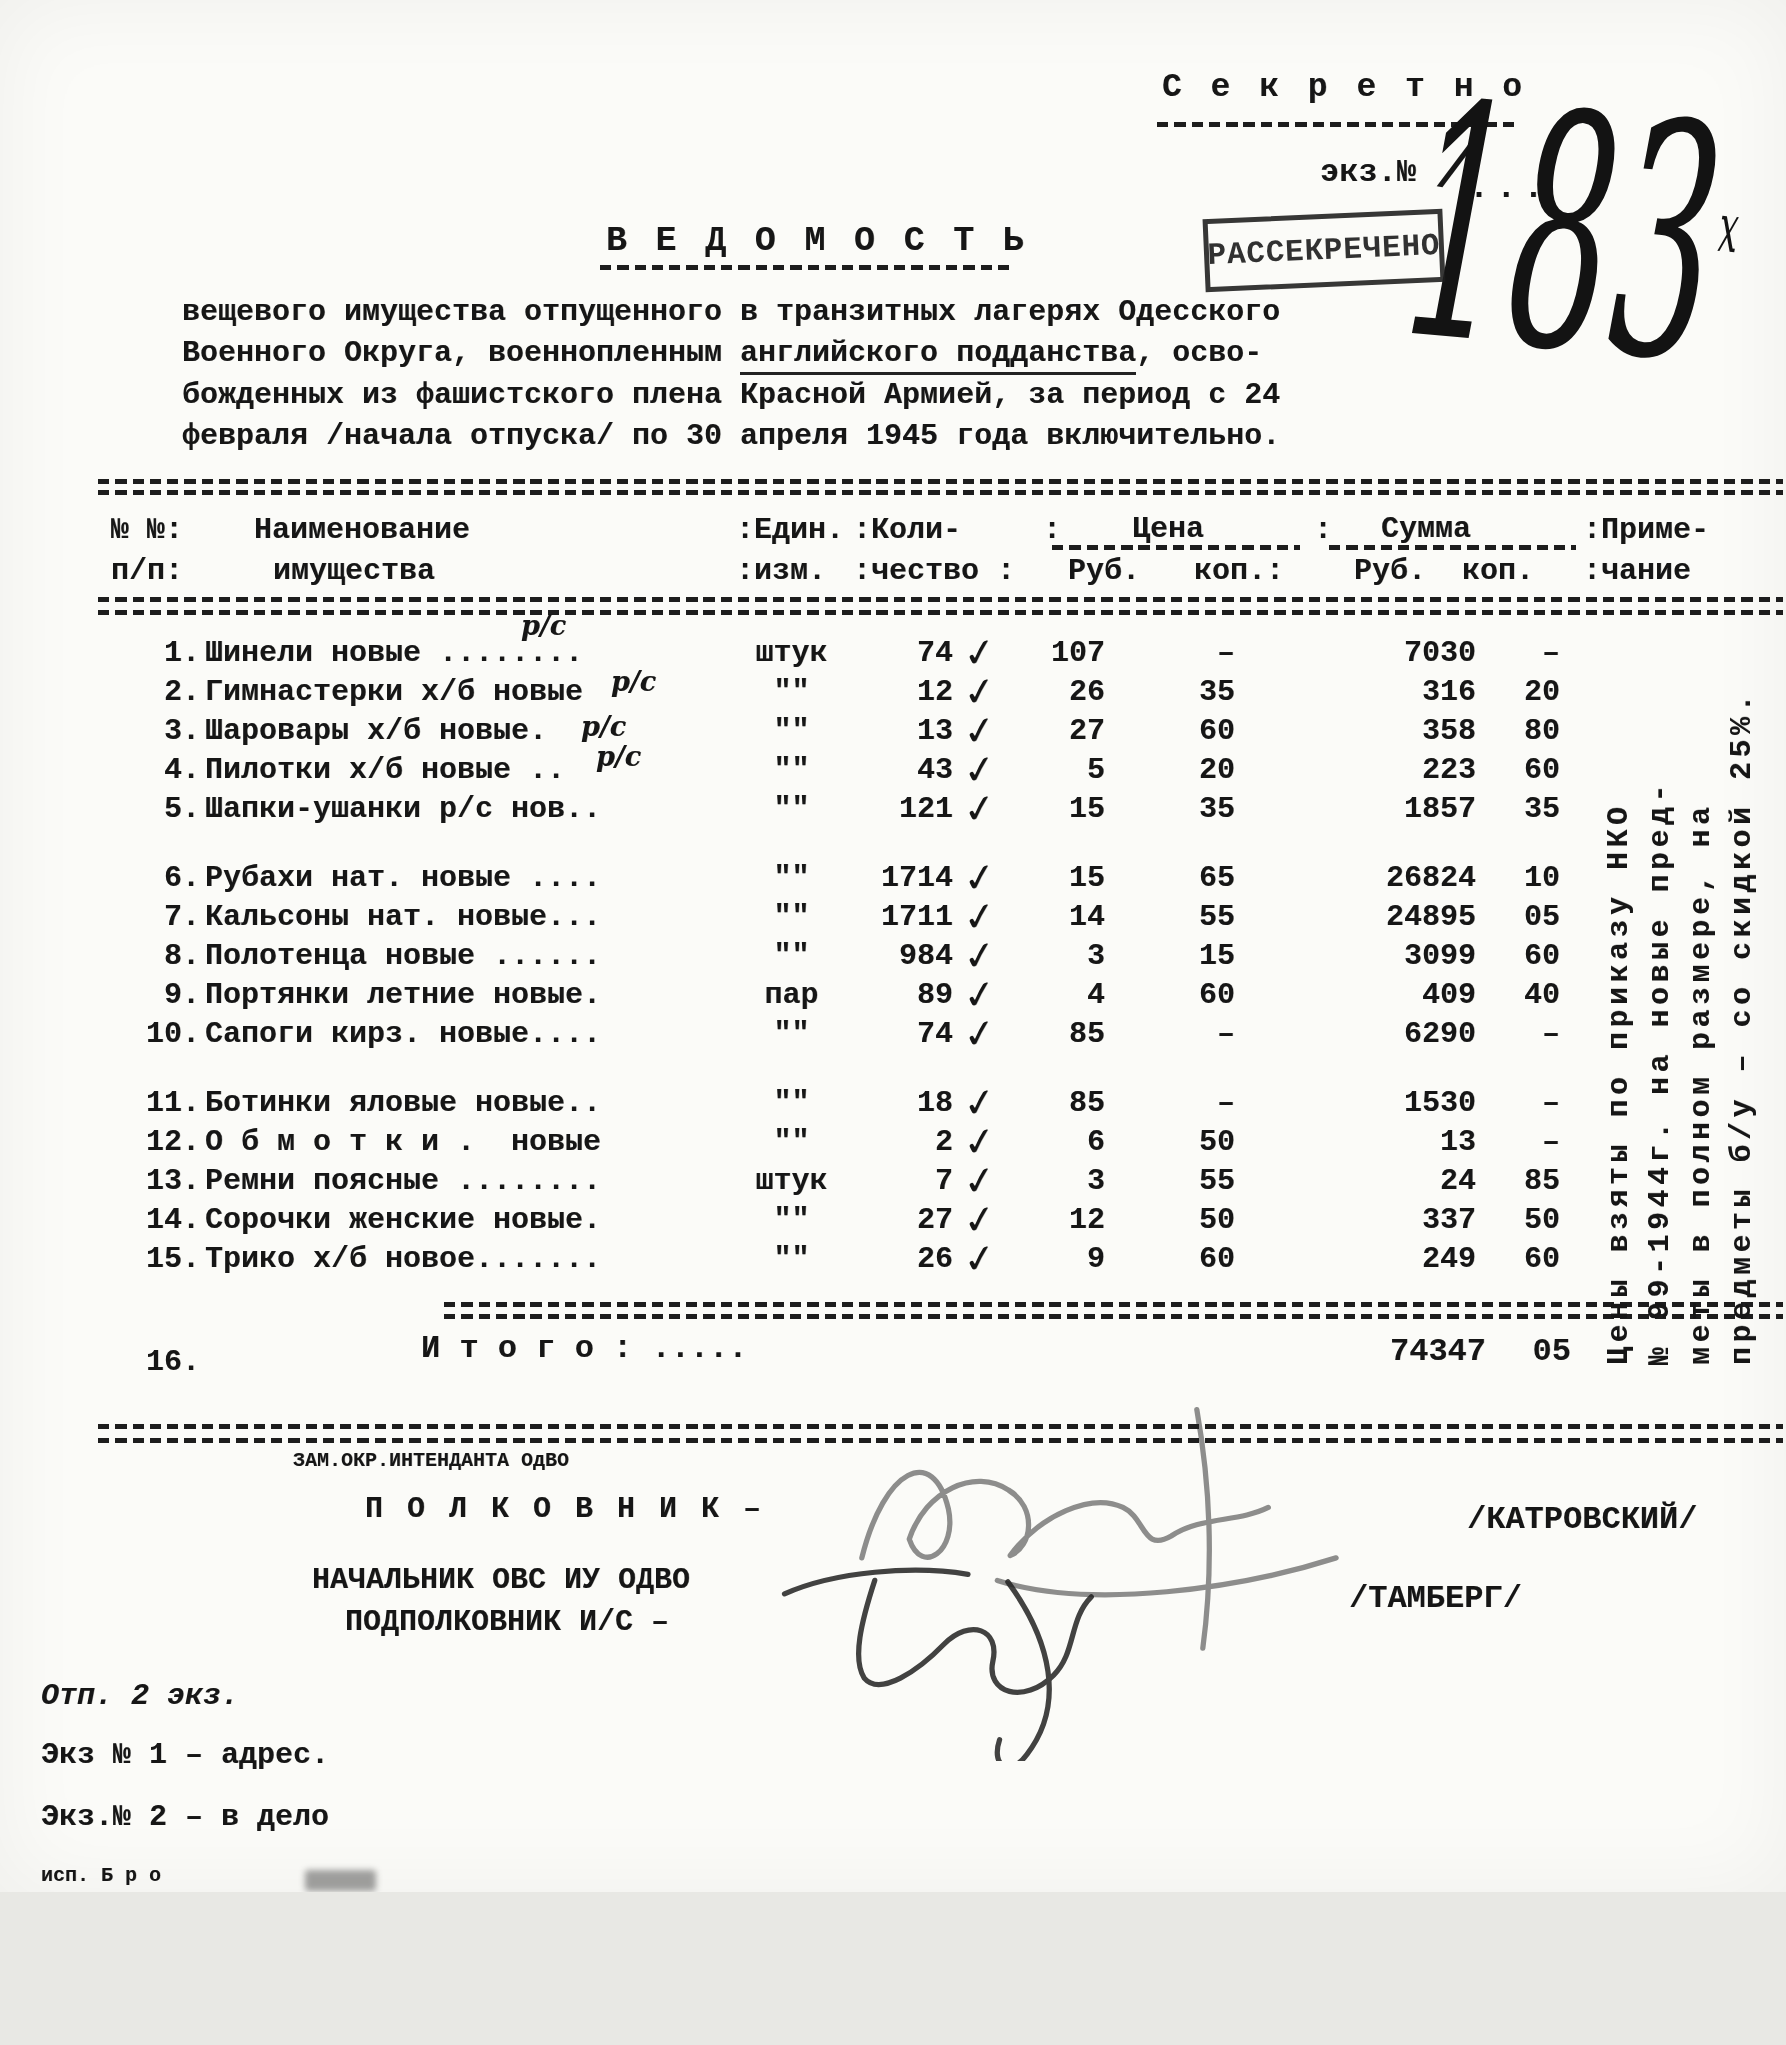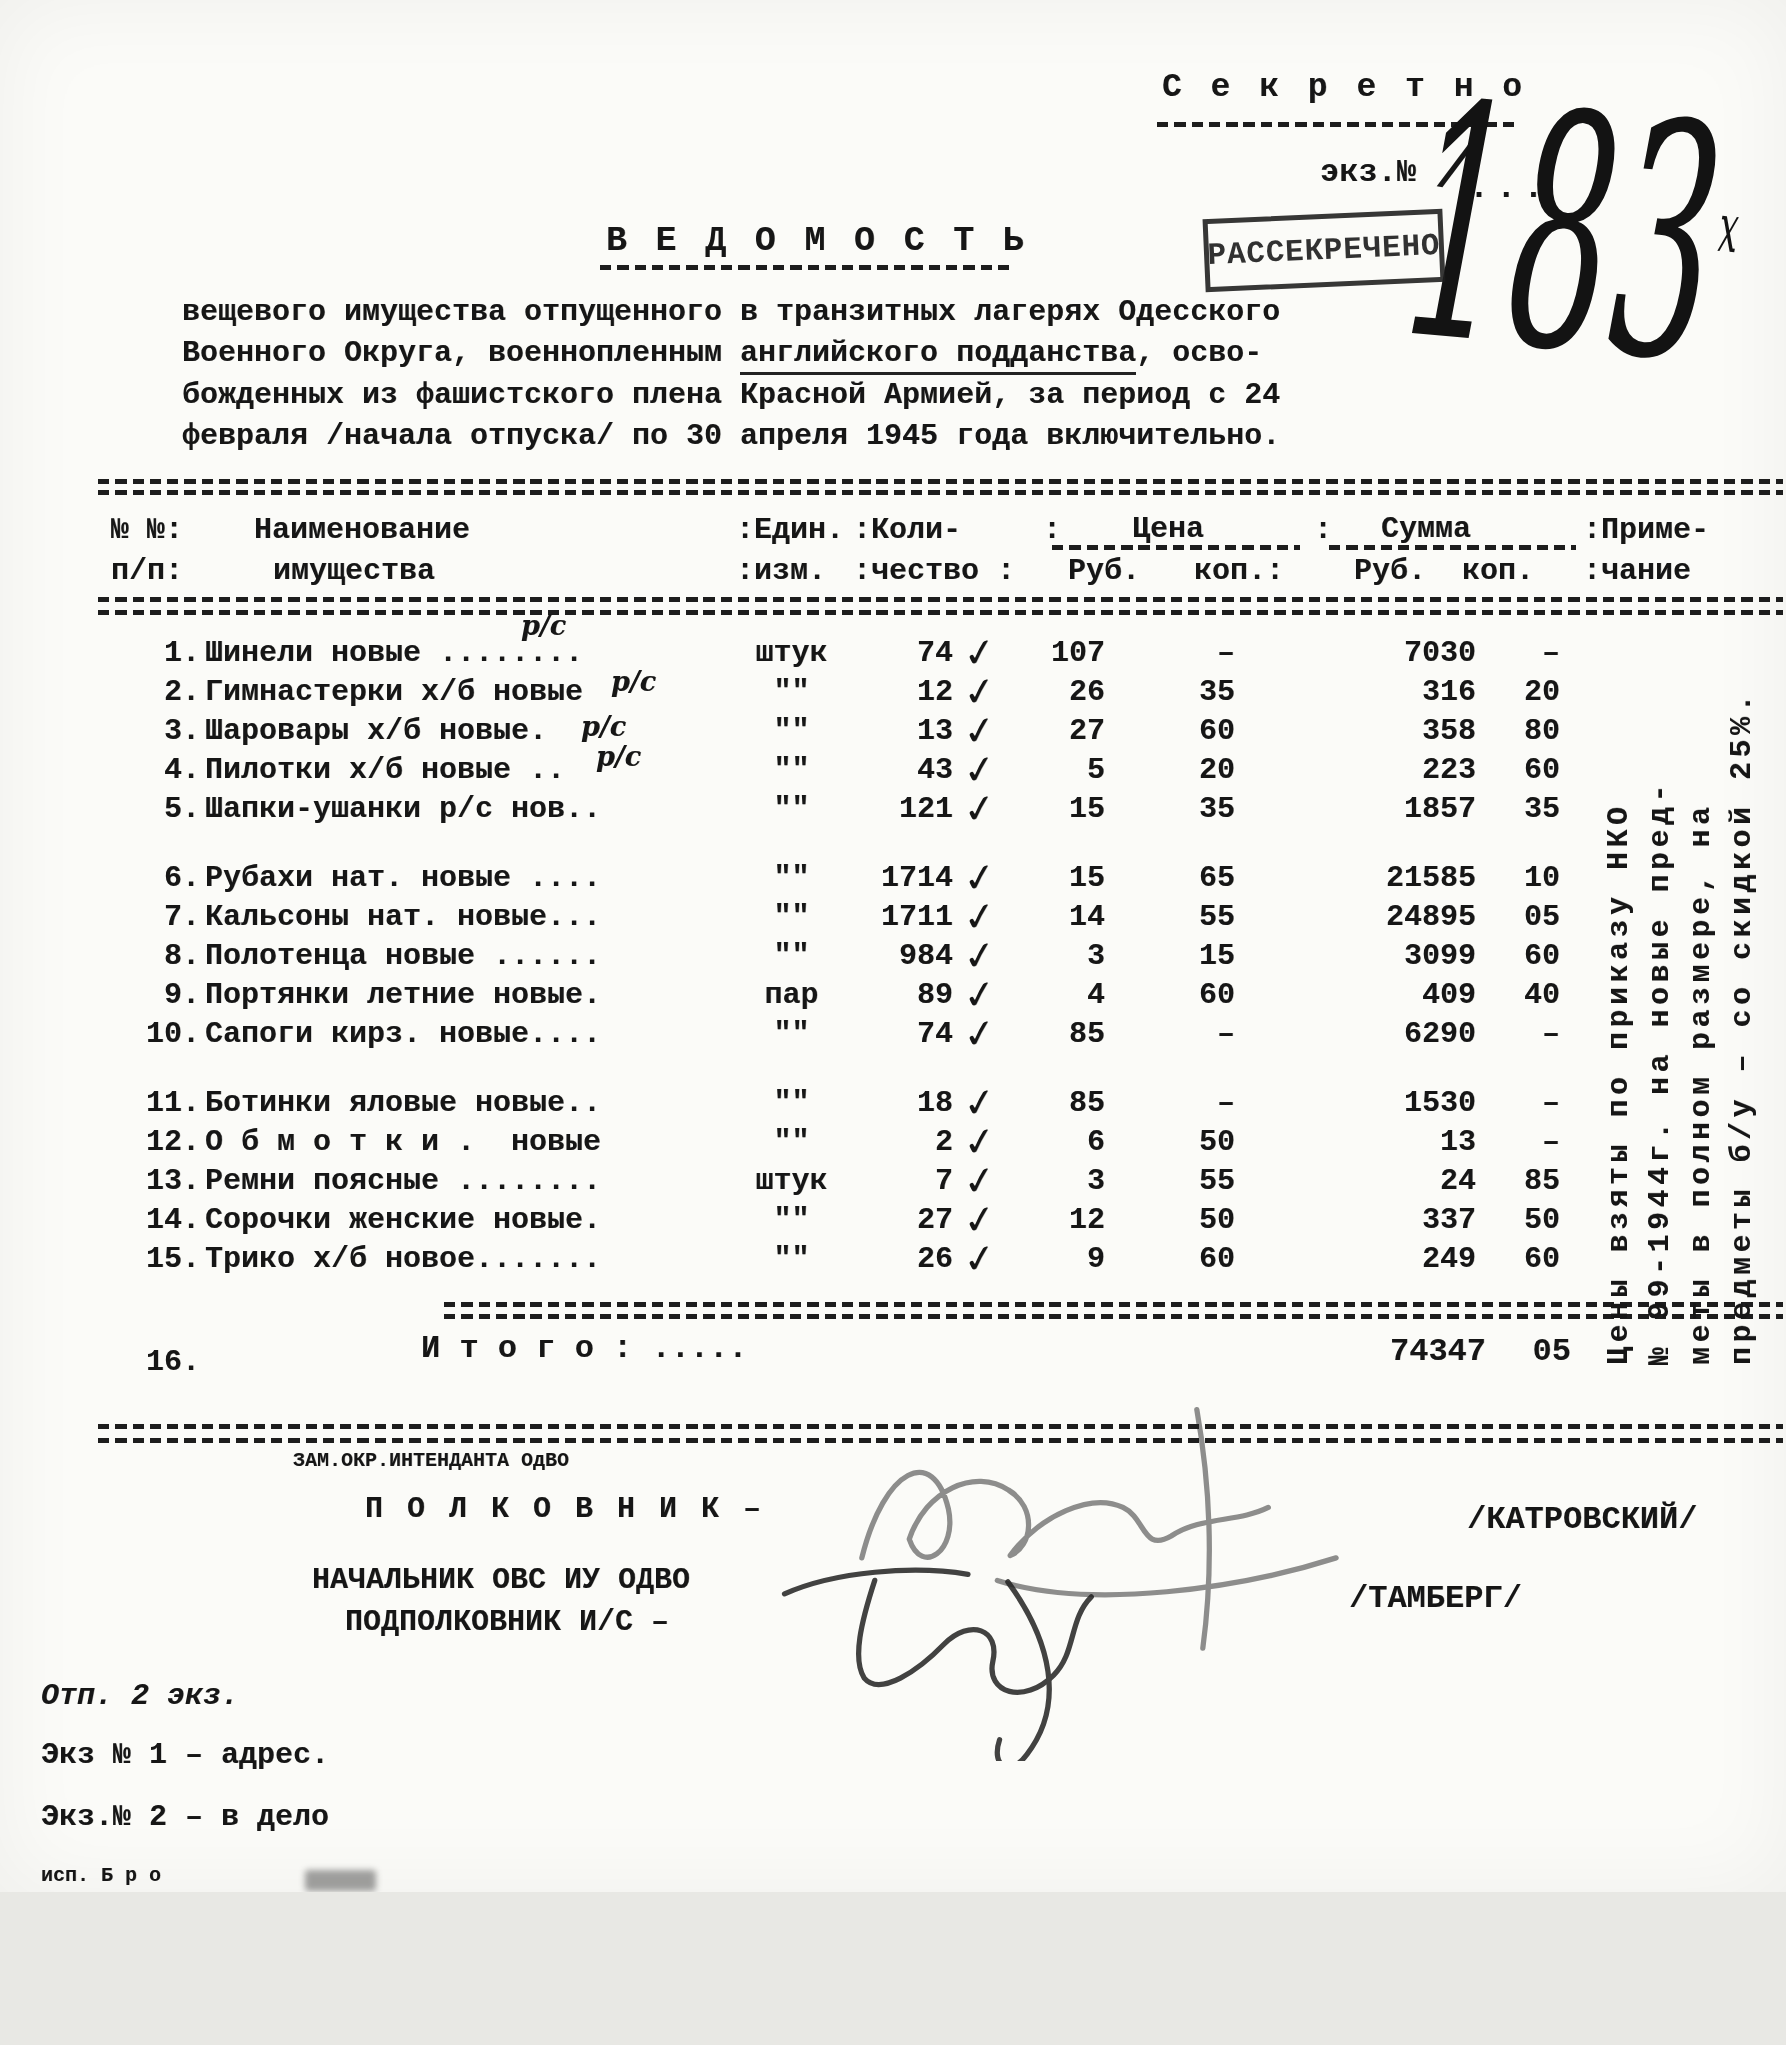--- a/index.html
+++ b/index.html
@@ -160,21 +160,21 @@
     <span class="c csrub">1857</span>
     <span class="c cskop">35</span>
   </div><div class="trow gap">
     <span class="c cnum">6.</span>
     <span class="c cname"><span>Рубахи нат. новые ....</span></span>
     <span class="c cunit">""</span>
     <span class="c cqty">1714</span>
     <span class="c cchk">✓</span>
     <span class="c cprub">15</span>
     <span class="c cpkop">65</span>
-    <span class="c csrub">21585</span>
+    <span class="c csrub">26824</span>
     <span class="c cskop">10</span>
   </div><div class="trow">
     <span class="c cnum">7.</span>
     <span class="c cname"><span>Кальсоны нат. новые...</span></span>
     <span class="c cunit">""</span>
     <span class="c cqty">1711</span>
     <span class="c cchk">✓</span>
     <span class="c cprub">14</span>
     <span class="c cpkop">55</span>
     <span class="c csrub">24895</span>

